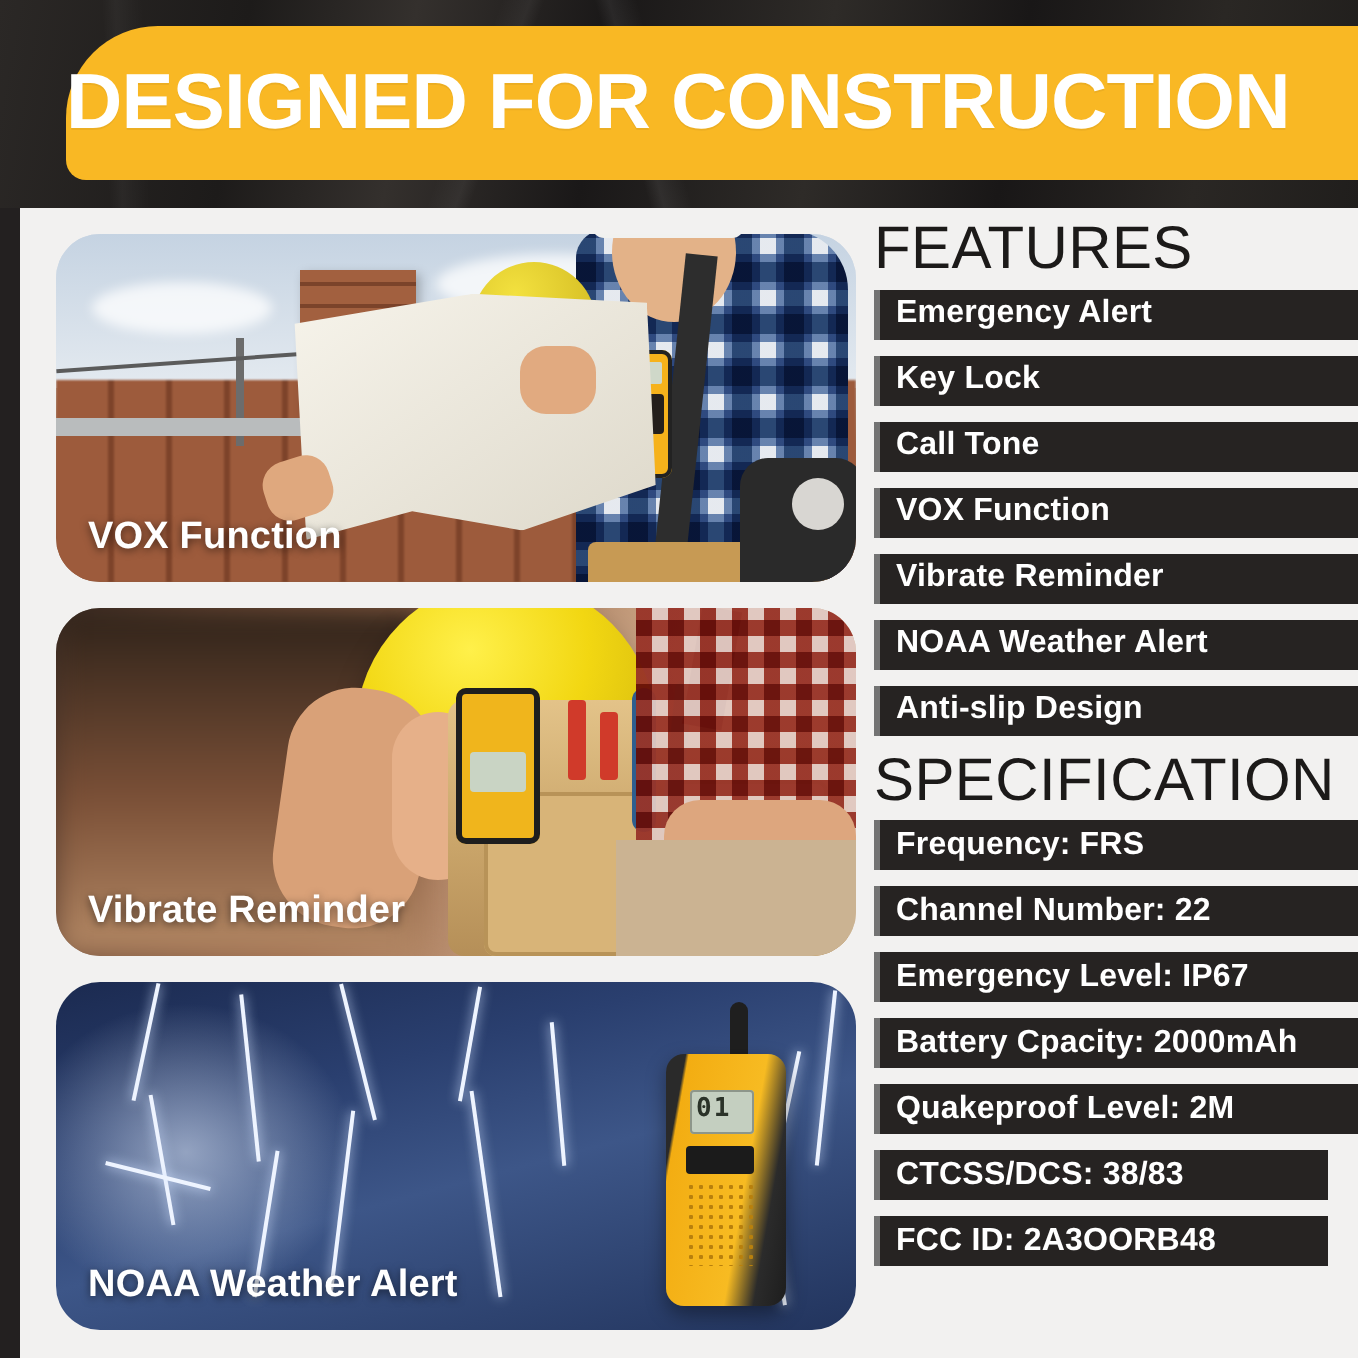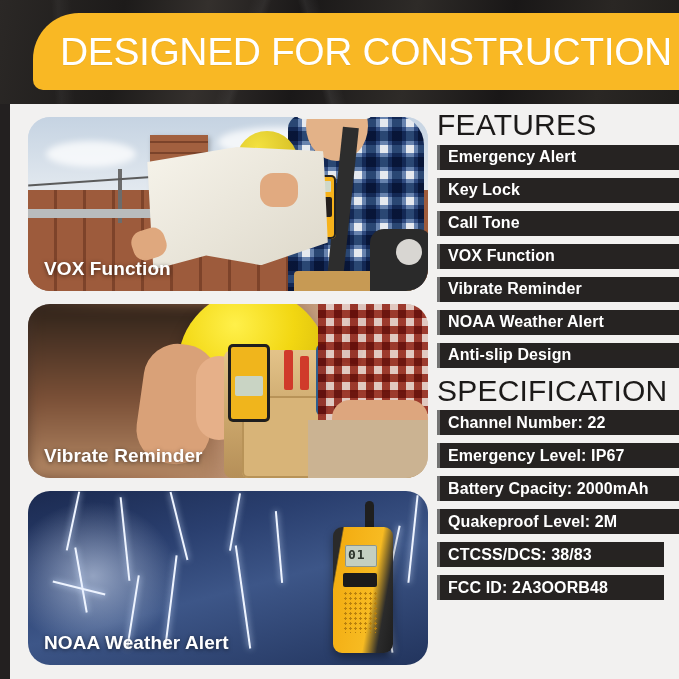--- a/index.html
+++ b/index.html
@@ -32,23 +32,22 @@
   .banner{
     position:absolute;left:33px;top:13px;width:646px;height:77px;
     background:#f9b824;
     border-top-left-radius:46px;
     border-bottom-left-radius:10px;
     display:flex;align-items:center;
   }
   .banner-title{
     color:#ffffff;
     font-size:39px;
-    font-weight:normal;
+    font-weight:bold;
     letter-spacing:-0.4px;
-    margin-left:27px;
     white-space:nowrap;
     text-shadow:0 1px 0 rgba(0,0,0,.05);
   }
   
   .panel{
     position:absolute;left:10px;top:104px;
     width:669px;height:575px;
     background:#f2f1f0;
   }
   
@@ -306,20 +305,23 @@
       <div class="bar">
           <span>NOAA Weather Alert</span>
         </div>
       <div class="bar">
           <span>Anti-slip Design</span>
         </div>
 
       <div class="sec-title" id="spec-title">SPECIFICATION</div>
 
       <div class="bar">
+          <span>Frequency: FRS</span>
+        </div>
+      <div class="bar">
           <span>Channel Number: 22</span>
         </div>
       <div class="bar">
           <span>Emergency Level: IP67</span>
         </div>
       <div class="bar">
           <span>Battery Cpacity: 2000mAh</span>
         </div>
       <div class="bar">
           <span>Quakeproof Level: 2M</span>

